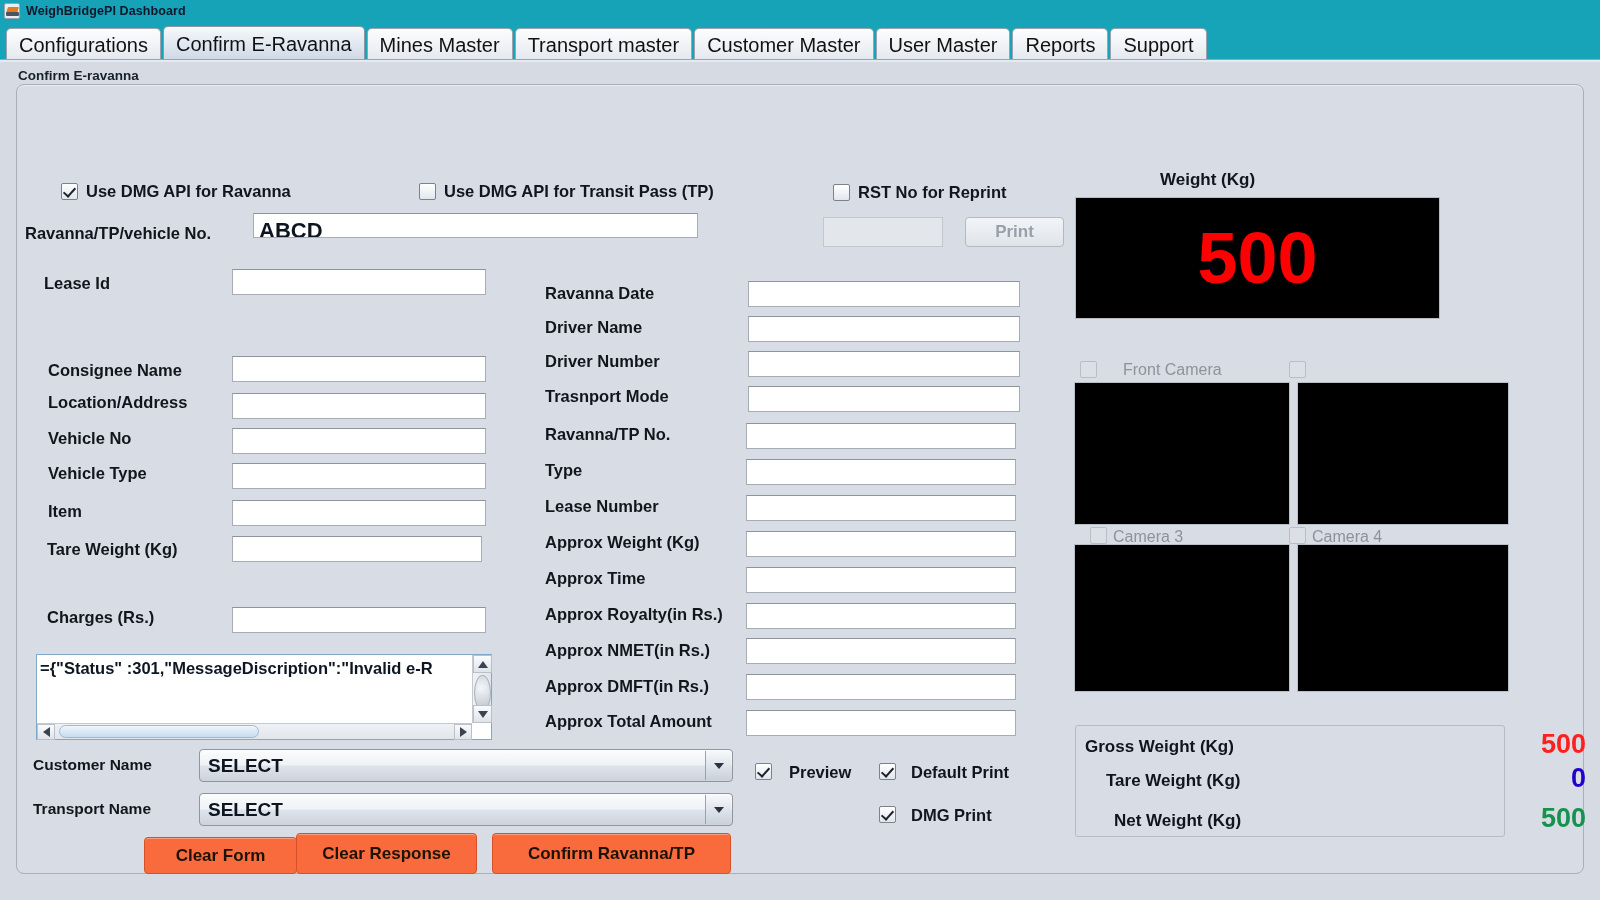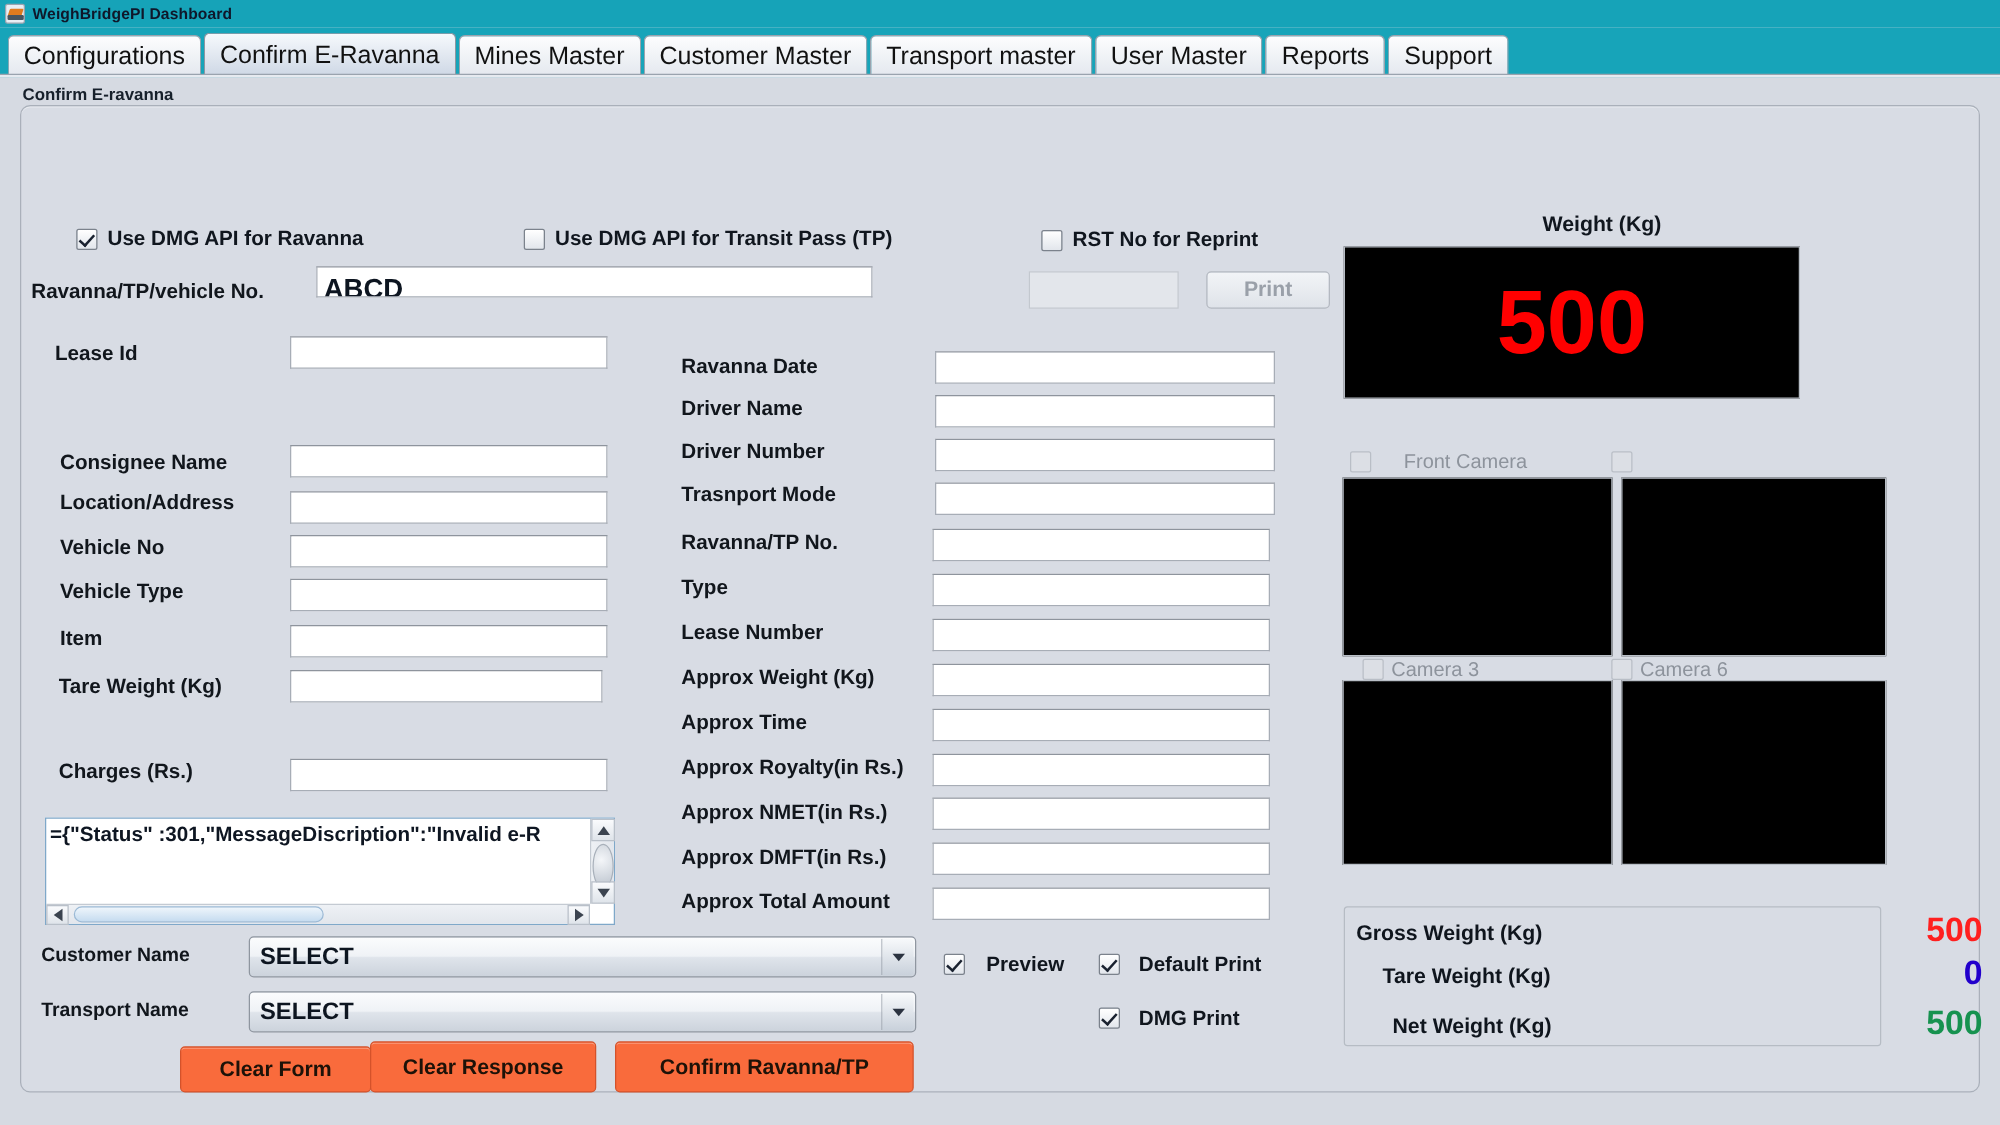--- a/index.html
+++ b/index.html
@@ -338,22 +338,22 @@
 
 <div class="titlebar">
   <span class="app-icon"></span>
   <span class="title-text">WeighBridgePI Dashboard</span>
 </div>
 
 <div class="tabstrip">
   <div class="tab">Configurations</div>
   <div class="tab selected">Confirm E-Ravanna</div>
   <div class="tab">Mines Master</div>
+  <div class="tab">Transport master</div>
   <div class="tab">Customer Master</div>
-  <div class="tab">Transport master</div>
   <div class="tab">User Master</div>
   <div class="tab">Reports</div>
   <div class="tab">Support</div>
   <div class="tabstrip-underline"></div>
 </div>
 
 <div class="page">
 
   <div class="section-label">Confirm E-ravanna</div>
   <div class="groupbox"></div>
@@ -476,39 +476,39 @@
   <div class="cbx checked" style="left:879px; top:701px;"></div>
   <div class="cbx-label" style="left:911px; top:701px;">Default Print</div>
 
   <div class="cbx checked" style="left:879px; top:744px;"></div>
   <div class="cbx-label" style="left:911px; top:744px;">DMG Print</div>
 
   <div class="btn action" style="left:144px; top:775px; width:153px; height:37px;">Clear Form</div>
   <div class="btn action" style="left:296px; top:771px; width:181px; height:41px;">Clear Response</div>
   <div class="btn action" style="left:492px; top:771px; width:239px; height:41px;">Confirm Ravanna/TP</div>
 
-  <div class="weight-title" style="left:1234px; top:108px;">Weight (Kg)</div>
+  <div class="weight-title" style="left:1160px; top:108px;">Weight (Kg)</div>
   <div class="weight-box" style="left:1075px; top:135px; width:365px; height:122px;">
     <span class="weight-value">500</span>
   </div>
 
   <div class="cbx disabled" style="left:1080px; top:299px;"></div>
   <div class="cbx-label muted" style="left:1105px; top:299px;margin-left:18px;">Front Camera</div>
 
   <div class="cbx disabled" style="left:1289px; top:299px;"></div>
   <div class="cbx-label muted" style="left:1314px; top:284px;margin-top:41px;">Back Camera</div>
 
   <div class="camframe" style="left:1074px; top:320px; width:216px; height:143px;"></div>
   <div class="camframe" style="left:1297px; top:320px; width:212px; height:143px;"></div>
 
   <div class="cbx disabled" style="left:1090px; top:465px;"></div>
   <div class="cbx-label muted" style="left:1113px; top:466px;">Camera 3</div>
 
   <div class="cbx disabled" style="left:1289px; top:465px;"></div>
-  <div class="cbx-label muted" style="left:1312px; top:466px;">Camera 6</div>
+  <div class="cbx-label muted" style="left:1312px; top:466px;">Camera 4</div>
 
   <div class="camframe" style="left:1074px; top:482px; width:216px; height:148px;"></div>
   <div class="camframe" style="left:1297px; top:482px; width:212px; height:148px;"></div>
 
   <div class="summary"></div>
 
   <div class="sum-lbl" style="left:1085px; top:675px;">Gross Weight  (Kg)</div>
   <div class="sum-val" style="top:667px; color:#ff1f1f;">500</div>
 
   <div class="sum-lbl" style="left:1106px; top:709px;">Tare Weight  (Kg)</div>

